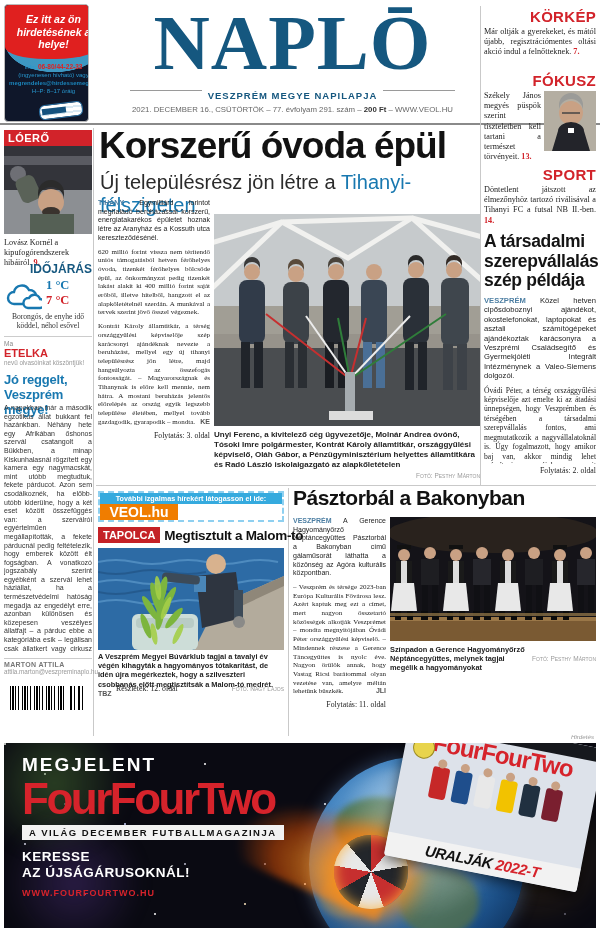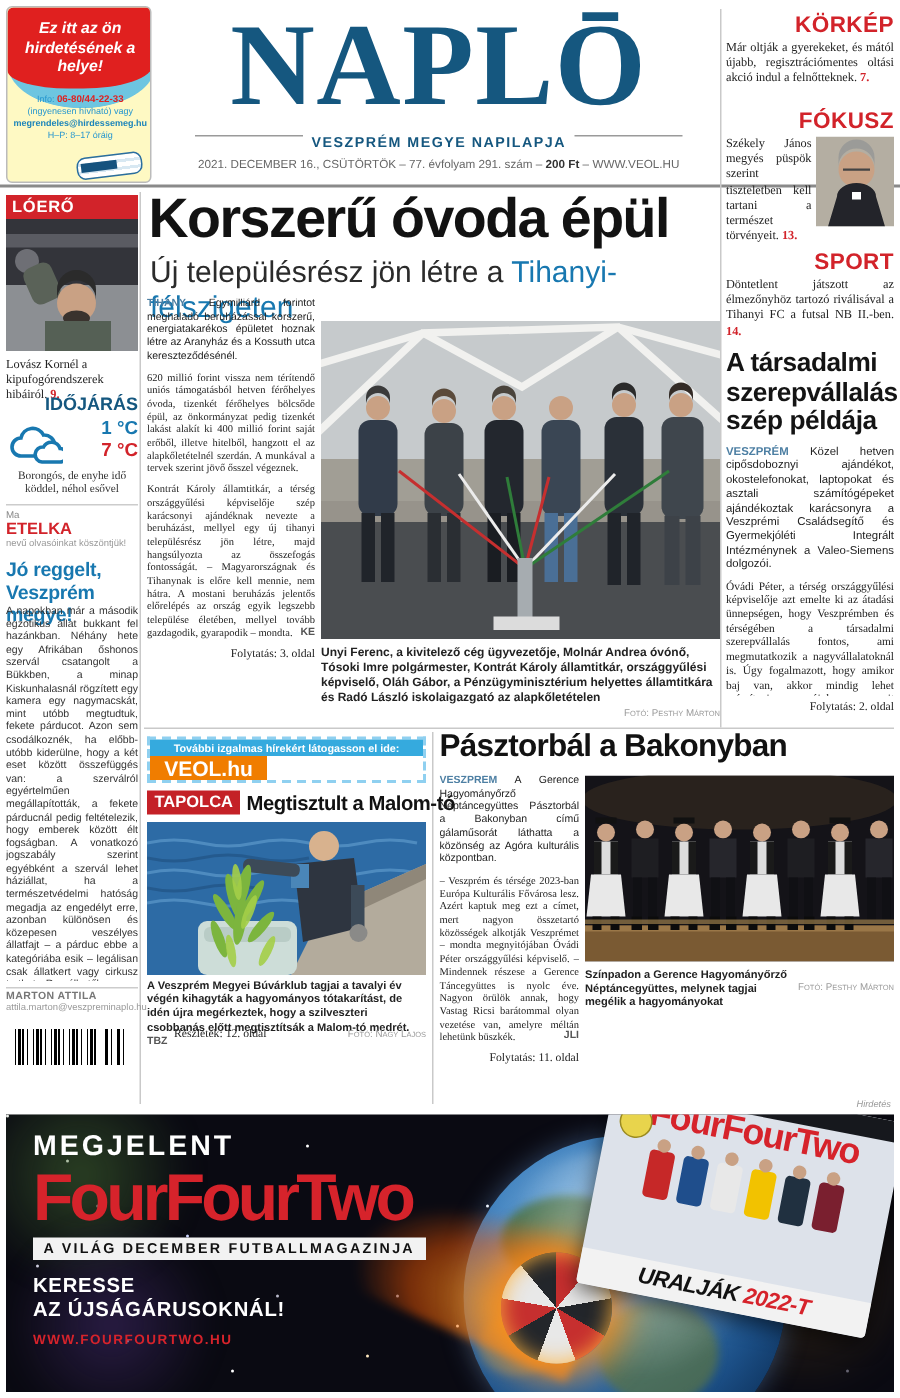--- a/index.html
+++ b/index.html
@@ -5,21 +5,21 @@
   * { margin:0; padding:0; box-sizing:border-box; }
   html,body { background:#e9e9e9; }
   body { font-family:"Liberation Sans", sans-serif; }
   #page { position:relative; width:600px; height:932px; background:#fff; margin:0 auto; overflow:hidden; }
   .abs { position:absolute; }
   .serif { font-family:"Liberation Serif", serif; }
   .just { text-align:justify; }
   .divider { background:#c9c9c9; }
 
   
-  #corner-ad { left:4px; top:4px; width:97px; height:118px; border:1px solid #bbb; border-radius:4px; background:#fef9c3; overflow:hidden; }
+  #corner-ad { left:4px; top:4px; width:85px; height:118px; border:1px solid #bbb; border-radius:4px; background:#0f172a; overflow:hidden; }
   #corner-ad .swoosh { position:absolute; left:-8px; top:38px; width:115px; height:34px; background:radial-gradient(ellipse at 50% 0%, #49b8e8 0%, #49b8e8 60%, transparent 61%); opacity:.8; }
   #corner-ad .red { position:absolute; left:0; top:0; width:97px; height:54px; background:#e0201f; border-radius:4px 4px 48% 42%/4px 4px 16px 12px; color:#fff; font-weight:bold; font-style:italic; font-size:10.5px; line-height:12.5px; text-align:center; padding-top:8px; }
   #corner-ad .info { position:absolute; left:0; top:58px; width:97px; text-align:center; color:#2797cf; font-size:6px; line-height:8px; }
   #corner-ad .info b.phone { color:#e0201f; font-size:6.5px; }
   #corner-ad .info .mail { font-weight:bold; color:#1b84ba; }
   #corner-ad .roll { position:absolute; right:5px; bottom:3px; width:44px; height:15px; background:repeating-linear-gradient(180deg,#fff 0 3px,#d8e8f2 3px 5px); border:1px solid #2a6ea0; border-radius:6px; transform:rotate(-7deg); }
   #corner-ad .roll::before { content:""; position:absolute; left:2px; top:3px; width:24px; height:6px; background:#15527e; }
 
   
   #logo { left:105px; top:2px; width:375px; height:84px; color:#15577f; font-family:"Liberation Serif", serif; font-weight:bold; font-size:78px; line-height:82px; text-align:center; letter-spacing:1px; }
@@ -38,21 +38,21 @@
   .tag { font-weight:bold; color:#4d7fa3; font-family:"Liberation Sans", sans-serif; }
   .lead-sans { font-family:"Liberation Sans", sans-serif; }
   .byl { float:right; font-weight:bold; font-size:7px; color:#555; font-family:"Liberation Sans", sans-serif; }
   .cont { text-align:right; font-family:"Liberation Serif", serif; font-size:7.8px; color:#222; }
 
   
   #loero-banner { left:4px; top:130px; width:88px; height:16px; background:#d2232a; color:#fff; font-weight:bold; font-size:11px; line-height:16px; padding-left:4px; letter-spacing:.5px; }
   #loero-caption { left:4px; top:238px; width:88px; font-family:"Liberation Serif", serif; font-size:8.2px; line-height:10px; color:#222; }
   #weather-label { left:4px; top:262px; width:88px; color:#15577f; font-weight:bold; font-size:12px; text-align:right; }
   #weather-icon { left:4px; top:280px; }
-  #weather-temps { left:46px; top:278px; width:46px; text-align:right; font-weight:bold; font-size:12.5px; line-height:15px; }
+  #weather-temps { left:46px; top:278px; width:46px; text-align:left; font-weight:bold; font-size:12.5px; line-height:15px;font-family:Liberation Serif, serif; }
   #weather-temps .low { color:#1878b0; }
   #weather-temps .high { color:#d2232a; }
   #weather-desc { left:4px; top:312px; width:88px; text-align:center; font-family:"Liberation Serif", serif; font-size:7.6px; line-height:9px; color:#333; }
   #nameday { left:4px; top:336px; width:88px; border-top:1px solid #ccc; padding-top:3px; }
   #nameday .ma { font-size:6.5px; color:#888; }
   #nameday .name { color:#d2232a; font-weight:bold; font-size:11px; line-height:12px; }
   #nameday .suffix { font-size:6.3px; color:#999; }
   #editorial-title { left:4px; top:372px; width:88px; color:#1878b0; font-weight:bold; font-size:13px; line-height:15px; letter-spacing:-.2px; }
   #editorial-body { left:4px; top:404px; width:88px; height:250px; overflow:hidden; font-size:7px; line-height:8.6px; color:#333; text-align:justify; }
   #editorial-sig { left:4px; top:658px; width:88px; border-top:1px solid #ccc; padding-top:2px; }

